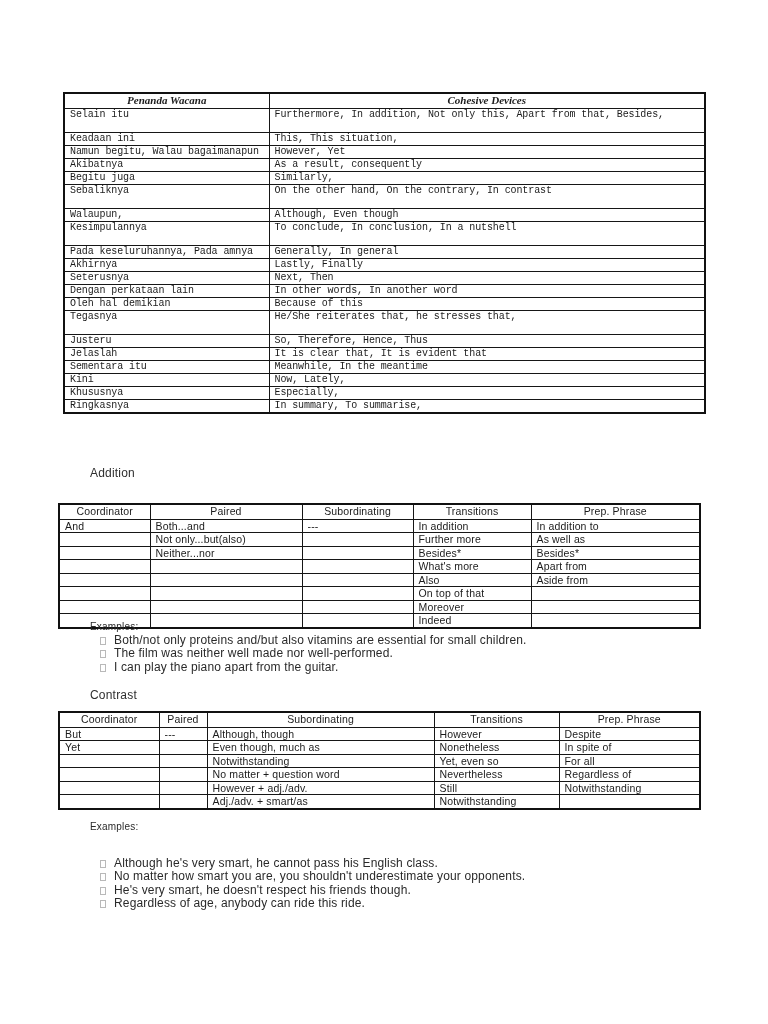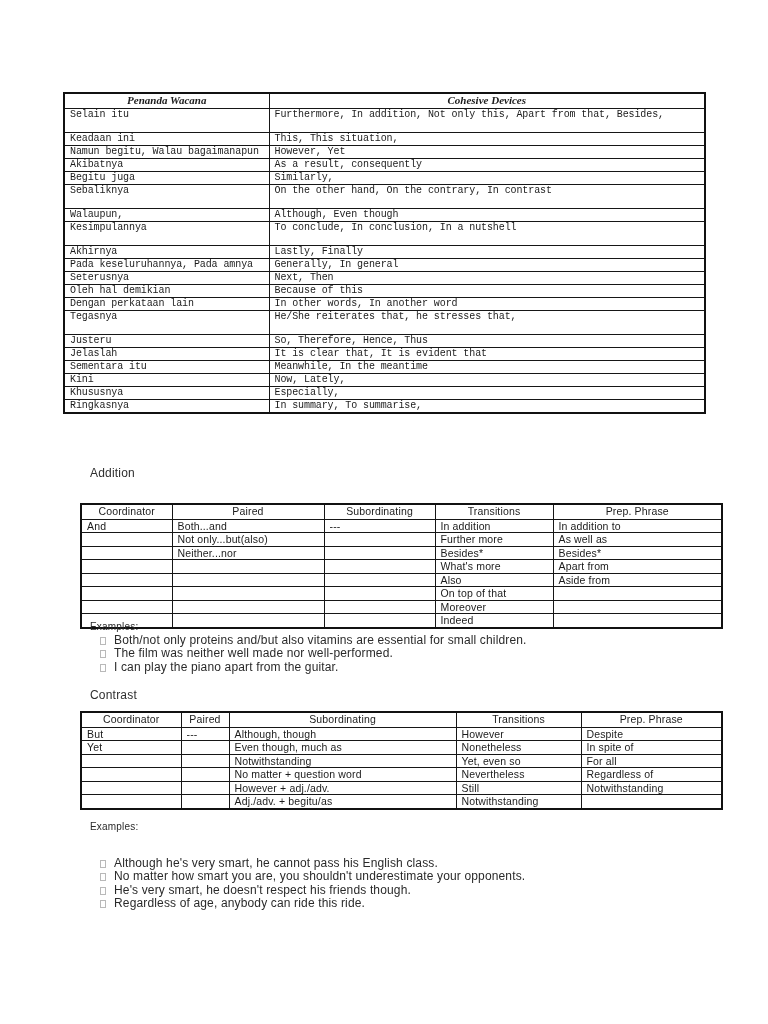--- a/index.html
+++ b/index.html
@@ -16,21 +16,21 @@
   .t1 { position: absolute; left: 63px; top: 92px; font-size: 10px; }
   .t1 thead tr { height: 15px; }
   .t1 th { font-family: "Liberation Serif", serif; font-style: italic; font-weight: bold;
            font-size: 11px; text-align: center; padding: 0 4px; line-height: 13px; }
   .t1 tbody tr { height: 13px; font-family: Liberation Mono, monospace; }
   .t1 tbody tr.tall { height: 24px; }
   .t1 td { padding: 0 5px; line-height: 12px; letter-spacing: -0.1px; }
   .t1 .c1 { width: 205px; }
 
   
-  .t2, .t3 { position: absolute; left: 80px; font-size: 10.5px; letter-spacing: 0.15px; }
+  .t2, .t3 { position: absolute; left: 58px; font-size: 10.5px; letter-spacing: 0.15px; }
   .t2 { top: 503px; }
   .t3 { top: 711px; }
   .t2 thead tr, .t3 thead tr { height: 15px; }
   .t2 th, .t3 th { font-weight: normal; text-align: center; line-height: 13px; padding: 0 3px; }
   .t2 tbody tr, .t3 tbody tr { height: 13.4px; }
   .t2 td, .t3 td { padding: 0 5px; line-height: 12.5px; }
 
   .t2 .ca1 { width: 91px; } .t2 .ca2 { width: 152px; } .t2 .ca3 { width: 111px; }
   .t2 .ca4 { width: 118px; }
   .t3 .cb1 { width: 100px; } .t3 .cb2 { width: 48px; } .t3 .cb3 { width: 227px; }
@@ -97,38 +97,38 @@
         </tr>
         <tr>
           <td>Walaupun,</td>
           <td>Although, Even though</td>
         </tr>
         <tr class="tall">
           <td>Kesimpulannya</td>
           <td>To conclude, In conclusion, In a nutshell</td>
         </tr>
         <tr>
+          <td>Pada keseluruhannya, Pada amnya</td>
+          <td>Generally, In general</td>
+        </tr>
+        <tr>
           <td>Akhirnya</td>
           <td>Lastly, Finally</td>
         </tr>
         <tr>
-          <td>Pada keseluruhannya, Pada amnya</td>
-          <td>Generally, In general</td>
-        </tr>
-        <tr>
           <td>Seterusnya</td>
           <td>Next, Then</td>
         </tr>
         <tr>
+          <td>Dengan perkataan lain</td>
+          <td>In other words, In another word</td>
+        </tr>
+        <tr>
           <td>Oleh hal demikian</td>
           <td>Because of this</td>
-        </tr>
-        <tr>
-          <td>Dengan perkataan lain</td>
-          <td>In other words, In another word</td>
         </tr>
         <tr class="tall">
           <td>Tegasnya</td>
           <td>He/She reiterates that, he stresses that,</td>
         </tr>
         <tr>
           <td>Justeru</td>
           <td>So, Therefore, Hence, Thus</td>
         </tr>
         <tr>
@@ -291,21 +291,21 @@
         <tr>
           <td></td>
           <td></td>
           <td>However + adj./adv.</td>
           <td>Still</td>
           <td>Notwithstanding</td>
         </tr>
         <tr>
           <td></td>
           <td></td>
-          <td>Adj./adv. + begitu/as</td>
+          <td>Adj./adv. + smart/as</td>
           <td>Notwithstanding</td>
           <td></td>
         </tr>
       </tbody>
   </table>
 
   <div class="examples-label examples-label-contrast">Examples:</div>
   <ul class="examples examples-contrast">
       <li><span class="bullet-box"></span><span>Although he's very smart, he cannot pass his English class.</span></li>
       <li><span class="bullet-box"></span><span>No matter how smart you are, you shouldn't underestimate your opponents.</span></li>

